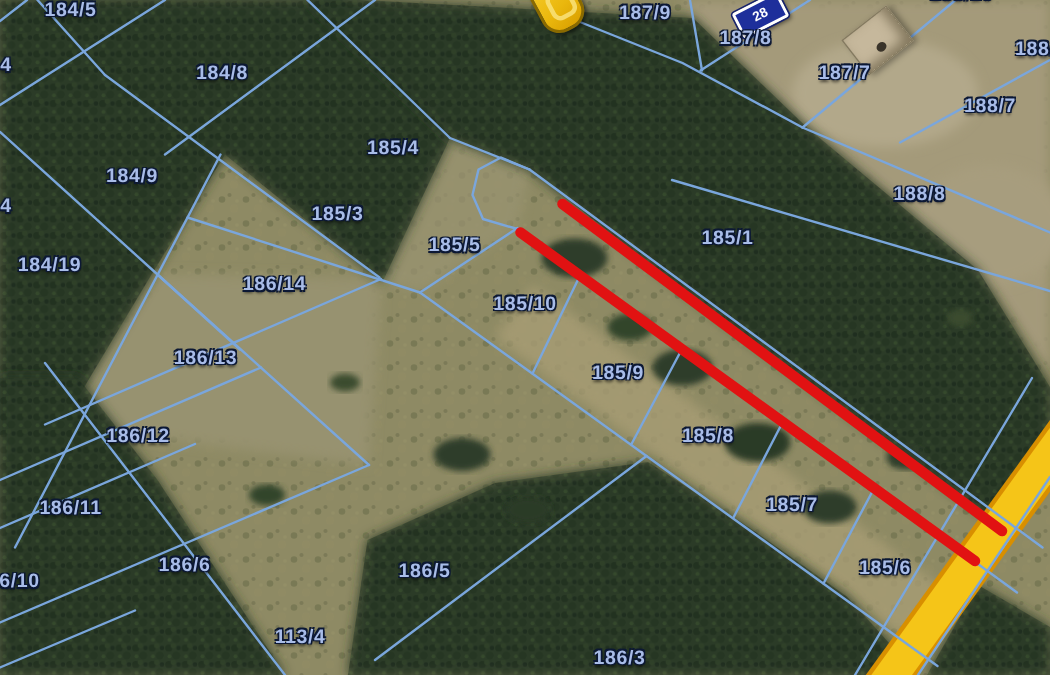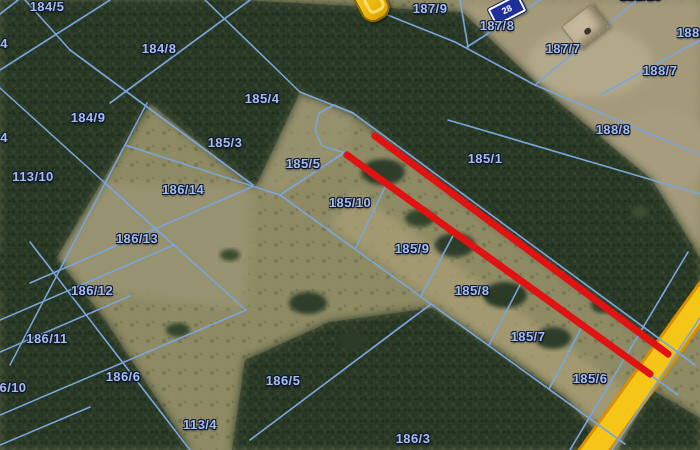--- a/index.html
+++ b/index.html
@@ -159,23 +159,23 @@
   <div id="route-pin" style="left: 371px; top: 1px;">
     <div class="pin-glyph"></div>
   </div>
   <div id="building-structure" style="left: 585px; top: 27px;">
     <div class="roof-dot"></div>
   </div>
   <div id="address-sign" style="left: 507px; top: 10px;">28</div>
 
   <div id="labels">
       <div class="parcel-label" style="left: 47px; top: 6px;">184/5</div>
-      <div class="parcel-label" style="left: 159px; top: 48px;">184/8</div>
+      <div class="parcel-label" style="left: 148px; top: 48px;">184/8</div>
       <div class="parcel-label" style="left: 88px; top: 117px;">184/9</div>
-      <div class="parcel-label" style="left: 33px; top: 176px;">113/10</div>
+      <div class="parcel-label" style="left: 33px; top: 176px;">184/19</div>
       <div class="parcel-label" style="left: 4px; top: 43px;">4</div>
       <div class="parcel-label" style="left: 4px; top: 137px;">4</div>
       <div class="parcel-label" style="left: 13px; top: 387px;">6/10</div>
       <div class="parcel-label" style="left: 262px; top: 98px;">185/4</div>
       <div class="parcel-label" style="left: 225px; top: 142px;">185/3</div>
       <div class="parcel-label" style="left: 303px; top: 163px;">185/5</div>
       <div class="parcel-label" style="left: 350px; top: 202px;">185/10</div>
       <div class="parcel-label" style="left: 412px; top: 248px;">185/9</div>
       <div class="parcel-label" style="left: 472px; top: 290px;">185/8</div>
       <div class="parcel-label" style="left: 528px; top: 336px;">185/7</div>

